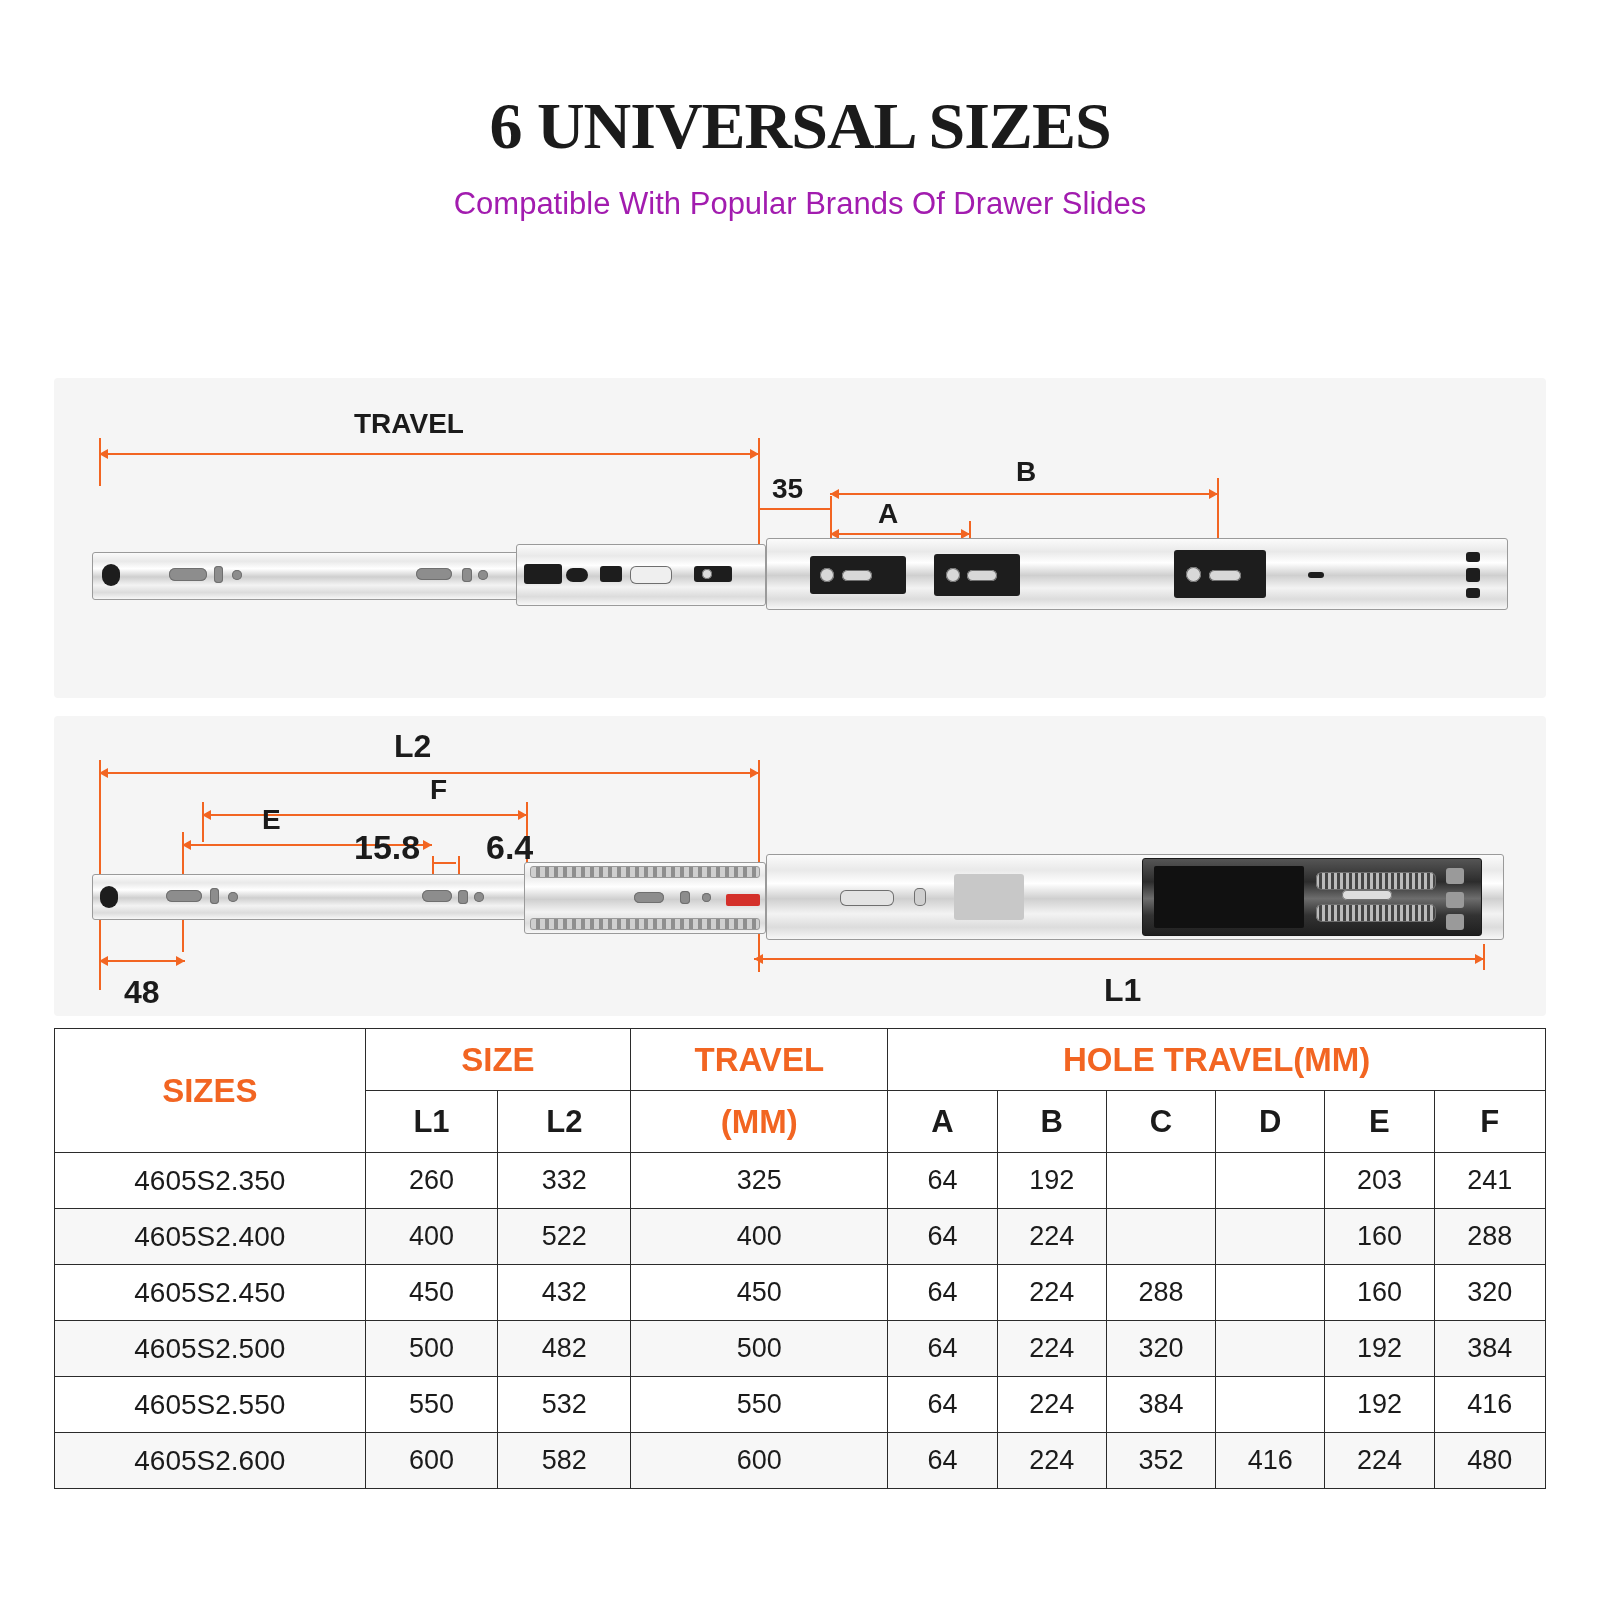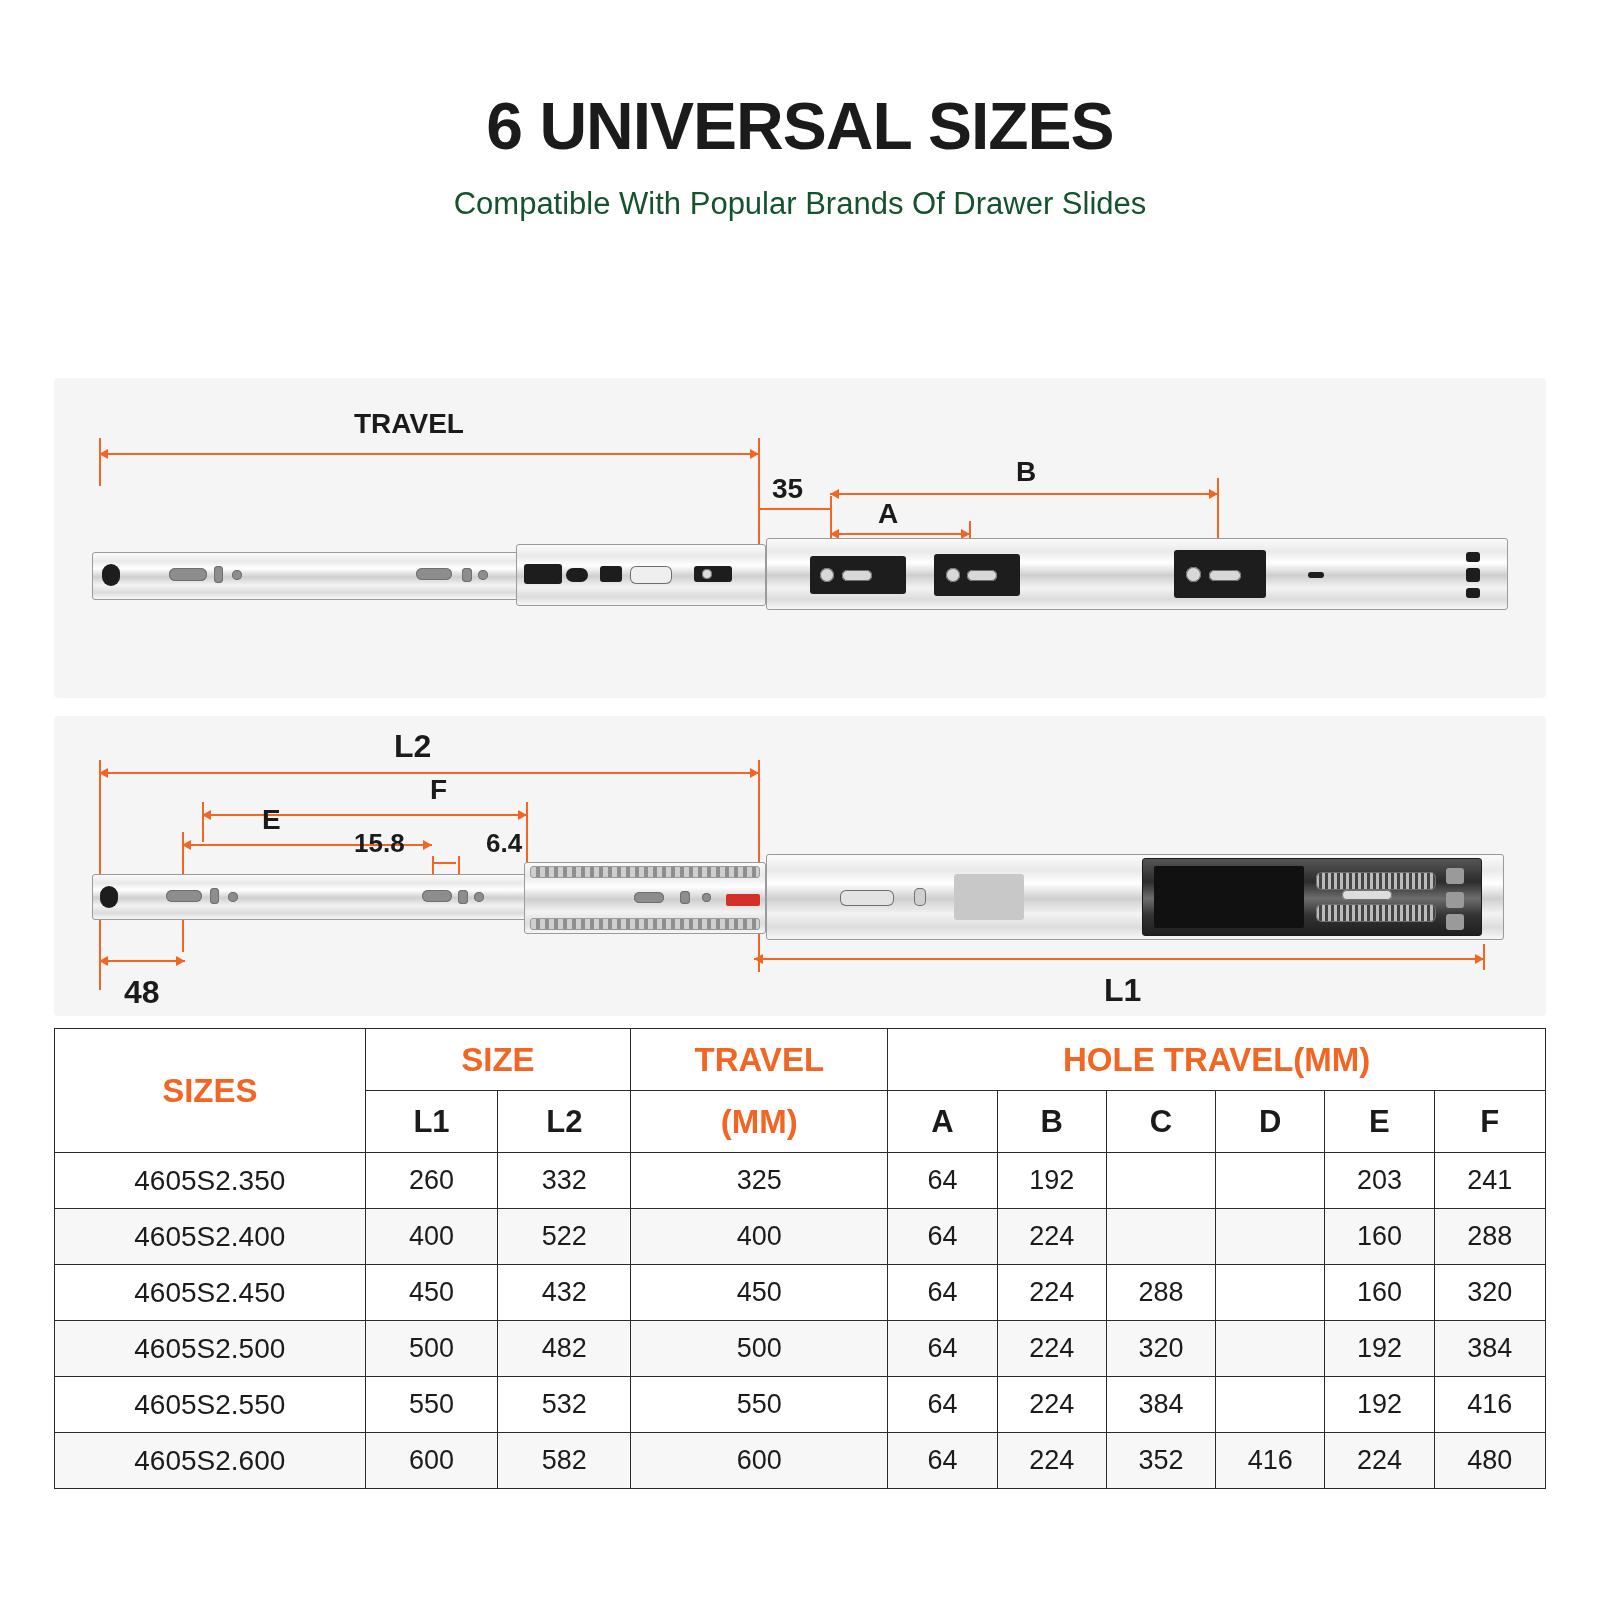--- a/index.html
+++ b/index.html
@@ -15,47 +15,47 @@
   .page { position: relative; width: 1600px; height: 1600px; }
 
   
   .headline {
     text-align: center;
     font-size: 66px;
     font-weight: bold;
     letter-spacing: -1px;
     margin-top: 88px;
     color: #1b1b1b;
-    font-family: Liberation Sans, sans-serif;
+    font-family: Liberation Serif, serif;
   }
   .subhead {
     text-align: center;
     font-size: 31px;
-    color: #14532d;
+    color: #a21caf;
     margin-top: 22px;
     font-weight: normal;
   }
 
   
   .panel {
     position: absolute;
     background: #f5f5f5;
     border-radius: 4px;
   }
   #panel-top { left: 54px; top: 290px; width: 1492px; height: 320px; }
   #panel-bottom { left: 54px; top: 628px; width: 1492px; height: 300px; }
 
   .dim-label {
     position: absolute;
     font-size: 28px;
     font-weight: bold;
     color: #1b1b1b;
     white-space: nowrap;
   }
-  .dim-label.small { font-size: 26px; }
+  .dim-label.small { font-size: 34px; }
 
   
   .hline { position: absolute; height: 2px; background: #f26522; }
   .vline { position: absolute; width: 2px; background: #f26522; }
   .arrowL, .arrowR {
     position: absolute; width: 0; height: 0;
     border-top: 5px solid transparent;
     border-bottom: 5px solid transparent;
   }
   .arrowL { border-right: 9px solid #f26522; }

